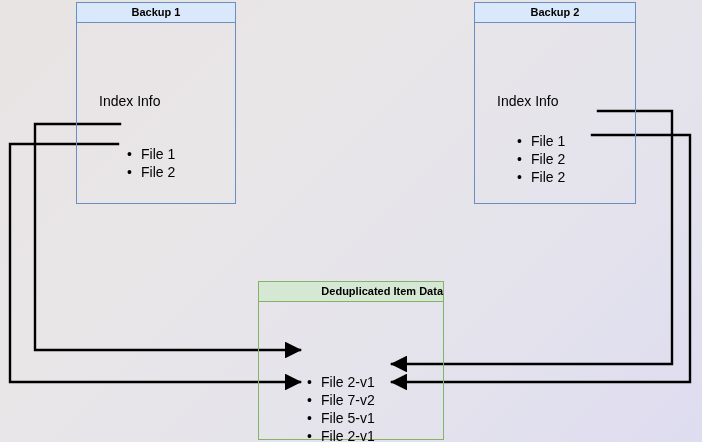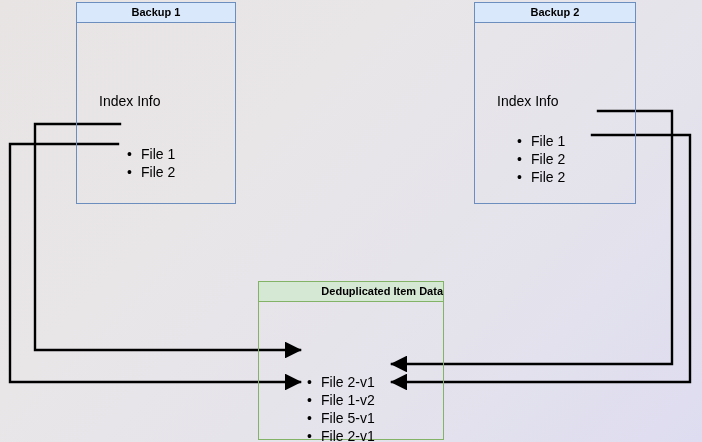--- a/index.html
+++ b/index.html
@@ -133,20 +133,20 @@
         <li>File 2</li>
       </ul>
     </div>
   </div>
 
   <div class="node green" style="left:258px; top:281px; width:186px; height:159px;">
     <div class="node-header">Deduplicated Item Data</div>
     <div class="node-body">
       <ul class="file-list dense" style="left:48px; top:41px;">
         <li>File 2-v1</li>
-        <li>File 1-v2</li>
+        <li>File 7-v2</li>
         <li>File 5-v1</li>
         <li>File 2-v1</li>
       </ul>
     </div>
   </div>
 
 </div>
 
 </body></html>

